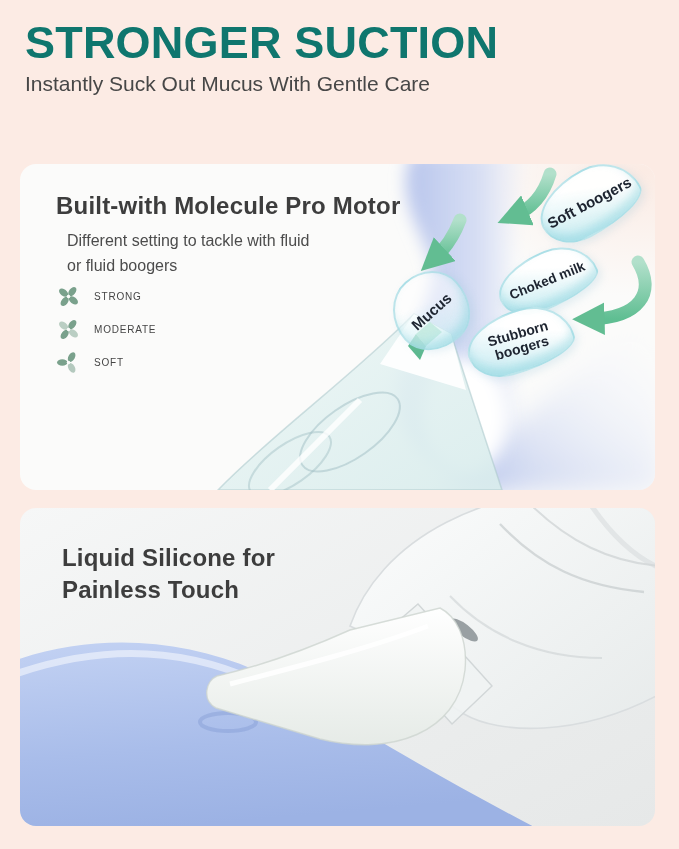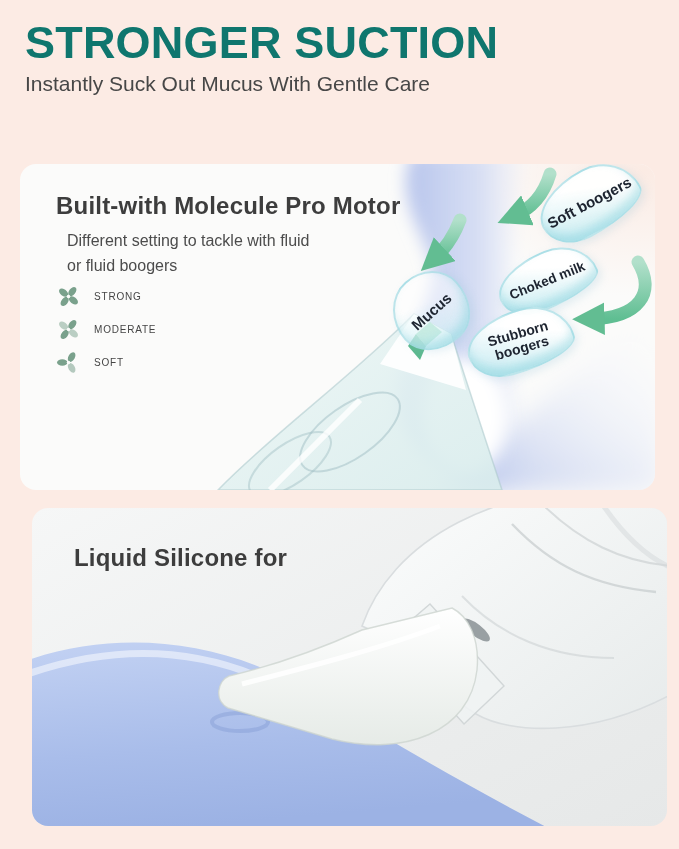--- a/index.html
+++ b/index.html
@@ -17,21 +17,21 @@
   }
   .header .subtitle{
     margin-top:3px;font-size:21px;color:#474747;font-weight:400;
   }
   
   .card{
     position:absolute;left:20px;width:635px;border-radius:16px;overflow:hidden;
     background:#fbfbfa;
   }
   #card-motor{top:164px;height:326px;}
-  #card-silicone{top:508px;height:318px;background:linear-gradient(150deg,#f6f7f7 0%,#eceeee 55%,#e6e8e8 100%);margin-left:12px;}
+  #card-silicone{top:508px;height:318px;background:linear-gradient(150deg,#f6f7f7 0%,#eceeee 55%,#e6e8e8 100%);}
   .card svg.illustration{position:absolute;left:0;top:0;}
 
   .card-title{
     position:absolute;font-size:24px;font-weight:700;color:#3d3d3d;
     line-height:32px;letter-spacing:.2px;
   }
   #card-motor .card-title{left:36px;top:26px;}
   #card-silicone .card-title{left:42px;top:34px;}
   .card-desc{
     position:absolute;left:47px;top:64px;font-size:16px;color:#4c4c4c;line-height:25px;
@@ -222,14 +222,15 @@
       <path d="M560,-20 C584,20 612,48 640,60" fill="none" stroke="#d4d8d9" stroke-width="5" opacity=".5"></path>
       <ellipse cx="444" cy="122" rx="17" ry="6" transform="rotate(38 444 122)" fill="#8a9094" opacity=".85"></ellipse>
     </g>
 
     <path fill="url(#gTip)" stroke="rgba(205,212,208,.8)" stroke-width="1.4" d="M197,168 C185,173 182,193 196,200 L300,231 C372,249 438,224 445,162 C448,130 436,108 420,100 L330,122 C290,140 240,158 197,168 Z"></path>
     <path fill="none" stroke="rgba(255,255,255,.85)" stroke-width="5" d="M210,176 C280,158 350,140 408,118"></path>
   </svg>
 
   <div class="card-title">
     <span>Liquid Silicone for</span><br>
+    <span>Painless Touch</span>
   </div>
 </div>
 
 </body></html>

